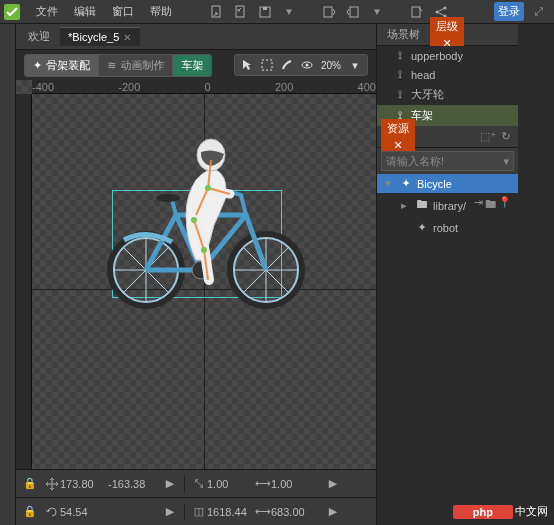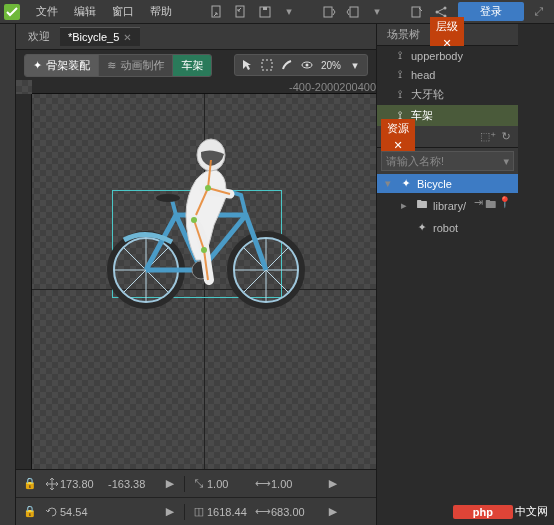--- a/index.html
+++ b/index.html
@@ -3,21 +3,21 @@
 <meta charset="utf-8">
 <style>
 * { margin: 0; padding: 0; box-sizing: border-box; font-family: "Microsoft YaHei", Arial, sans-serif; font-size: 11px; }
 body { background: #2b2b2b; width: 554px; height: 525px; overflow: hidden; position: relative; color: #ccc; }
 .topbar { height: 24px; background: #3a3a3a; display: flex; align-items: center; padding: 0 4px; border-bottom: 1px solid #1a1a1a; }
 .logo { width: 16px; height: 16px; background: #6fb83a; border-radius: 2px; margin-right: 8px; display:flex;align-items:center;justify-content:center;color:#000;font-weight:bold; }
 .menu-item { color: #ccc; padding: 0 8px; cursor: pointer; }
 .tool-icons { display: flex; margin-left: 10px; gap: 2px; }
 .ticon { width: 22px; height: 18px; display: flex; align-items: center; justify-content: center; color: #999; cursor: pointer; }
 .spacer { width: 14px; }
-.login-btn { margin-left: auto; background: #3d7bc4; color: #fff; padding: 2px 22px; border-radius: 2px; cursor: pointer; }
+.login-btn { margin-left: auto; background: #3d7bc4; color: #fff; padding: 2px 4px; border-radius: 2px; cursor: pointer; }
 .login-area { margin-left: auto; display: flex; align-items: center; gap: 4px; }
 
 .main { display: flex; height: calc(525px - 24px); }
 .left { width: 360px; display: flex; flex-direction: column; background: #2b2b2b; }
 .left-side { width: 16px; background: #3a3a3a; border-right: 1px solid #1a1a1a; }
 .left-wrap { display: flex; height: 100%; }
 
 .tabs { height: 26px; background: #3a3a3a; display: flex; align-items: center; padding: 0 4px; gap: 2px; border-bottom:1px solid #1a1a1a;}
 .tab { padding: 3px 8px; color: #bbb; cursor: pointer; display: flex; align-items: center; gap: 4px; }
 .tab.active { background: #2b2b2b; color: #fff; border-top: 1px solid #555; }
@@ -36,21 +36,21 @@
 .canvas-wrap { flex: 1; position: relative; overflow: hidden;
   background-color: #4a4a4a;
   background-image:
     linear-gradient(45deg, #404040 25%, transparent 25%),
     linear-gradient(-45deg, #404040 25%, transparent 25%),
     linear-gradient(45deg, transparent 75%, #404040 75%),
     linear-gradient(-45deg, transparent 75%, #404040 75%);
   background-size: 12px 12px;
   background-position: 0 0, 0 6px, 6px -6px, -6px 0;
 }
-.ruler-top { position: absolute; top: 0; left: 16px; right: 0; height: 14px; background: #2b2b2b; border-bottom: 1px solid #111; display: flex; justify-content: flex-end; color: #888; font-size: 9px; align-items: center; }
+.ruler-top { position: absolute; top: 0; left: 16px; right: 0; height: 14px; background: #2b2b2b; border-bottom: 1px solid #111; display: flex; justify-content: space-between; color: #888; font-size: 9px; align-items: center; }
 .ruler-left { position: absolute; top: 14px; left: 0; bottom: 0; width: 16px; background: #2b2b2b; border-right: 1px solid #111; }
 .grid-lines { position: absolute; left: 16px; top: 14px; right: 0; bottom: 0; }
 .grid-lines::before { content: ''; position: absolute; left: 50%; top: 0; bottom: 0; width: 1px; background: #222; }
 .grid-lines::after { content: ''; position: absolute; top: 52%; left: 0; right: 0; height: 1px; background: #222; }
 .selbox { position: absolute; left: 96px; top: 110px; width: 170px; height: 108px; border: 1px solid #4ac7c7; }
 .bike { position: absolute; left: 70px; top: 40px; width: 220px; height: 190px; }
 
 .status { height: 28px; background: #3a3a3a; border-top: 1px solid #1a1a1a; display: flex; align-items: center; padding: 0 6px; gap: 6px; color: #bbb; font-size: 10px; }
 .status .si { width: 16px; height: 16px; display: flex; align-items: center; justify-content: center; color: #aaa; }
 .status .val { min-width: 48px; }

